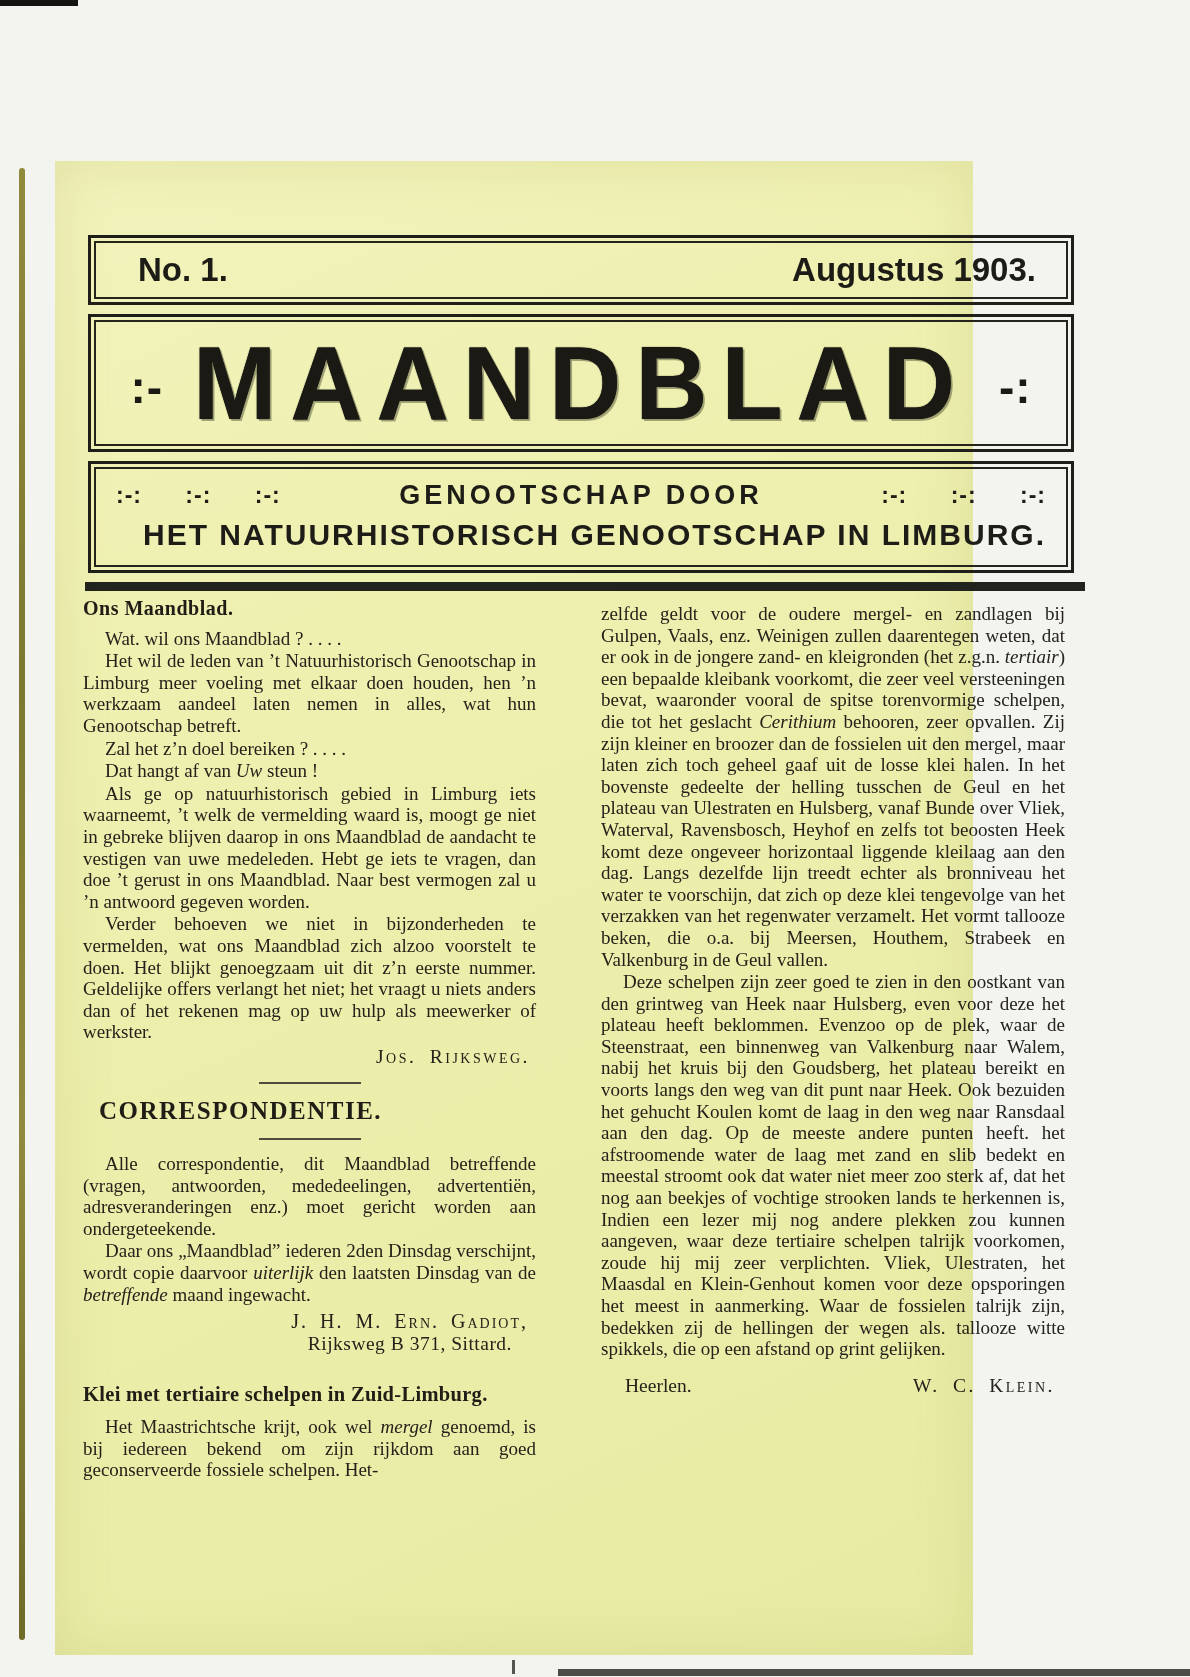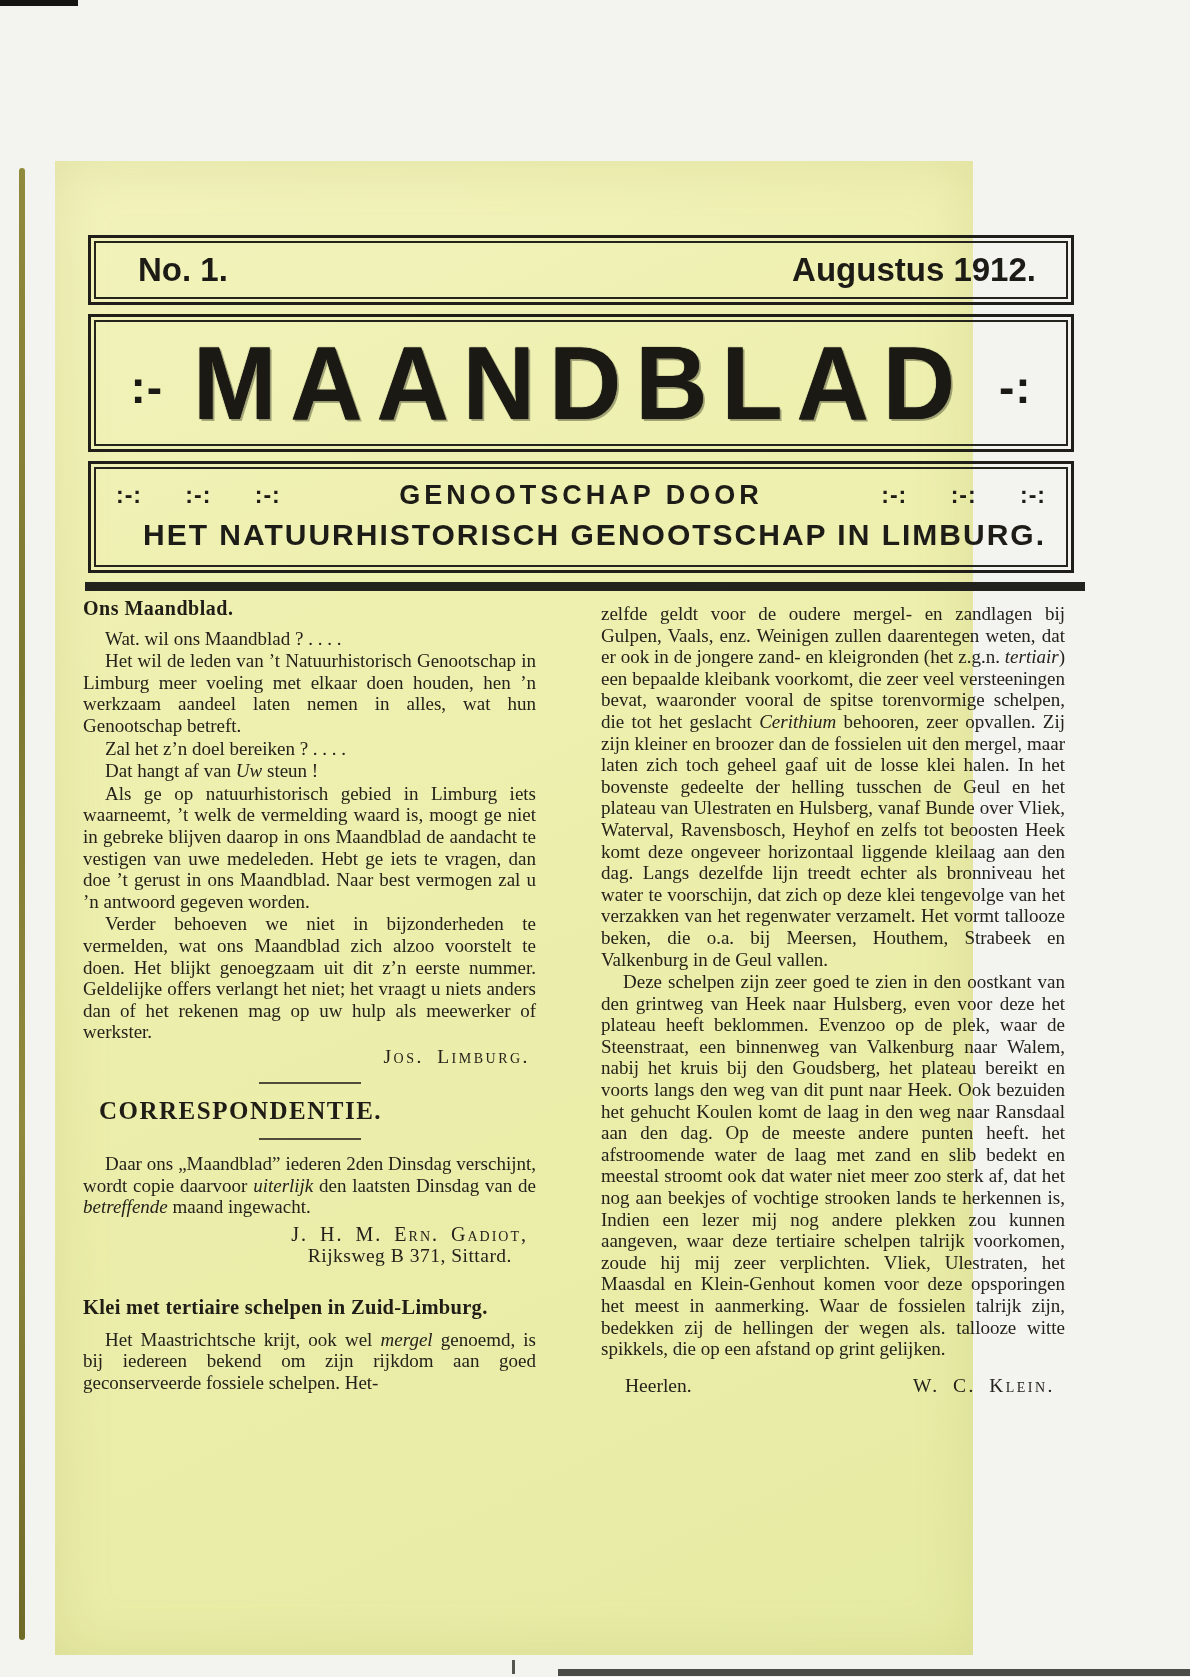--- a/index.html
+++ b/index.html
@@ -82,21 +82,21 @@
 <div class="bottom-bar"></div>
 <div class="bottom-tick"></div>
 
 <div class="page">
 
   <div class="masthead">
 
     <div class="mast-box">
       <div class="mast-box-inner issue-row">
         <span>No. 1.</span>
-        <span>Augustus 1912.</span>
+        <span>Augustus 1903.</span>
       </div>
     </div>
 
     <div class="mast-box">
       <div class="mast-box-inner title-row">
         <span class="title-mark">:-</span>
         <span class="title-text">MAANDBLAD</span>
         <span class="title-mark">-:</span>
       </div>
     </div>
@@ -116,26 +116,27 @@
   </div>
 
   <div class="col col-left">
     <h3 class="article-head">Ons Maandblad.</h3>
     <p class="body">Wat. wil ons Maandblad ?  .   .   .   .</p>
     <p class="body">Het wil de leden van ’t Natuurhistorisch Genootschap in Limburg meer voeling met elkaar doen houden, hen ’n werkzaam aandeel laten nemen in alles, wat hun Genootschap betreft.</p>
     <p class="body">Zal het z’n doel bereiken ?  .   .   .   .</p>
     <p class="body">Dat hangt af van <i>Uw</i> steun !</p>
     <p class="body">Als ge op natuurhistorisch gebied in Limburg iets waarneemt, ’t welk de vermelding waard is, moogt ge niet in gebreke blijven daarop in ons Maandblad de aandacht te vestigen van uwe medeleden. Hebt ge iets te vragen, dan doe ’t gerust in ons Maandblad. Naar best vermogen zal u ’n antwoord gegeven worden.</p>
     <p class="body">Verder behoeven we niet in bijzonderheden te vermelden, wat ons Maandblad zich alzoo voorstelt te doen. Het blijkt genoegzaam uit dit z’n eerste nummer. Geldelijke offers verlangt het niet; het vraagt u niets anders dan of het rekenen mag op uw hulp als meewerker of werkster.</p>
-    <div class="sig">Jos. Limburg.</div>
+    <div class="sig">Jos. Rijksweg.</div>
 
     <hr class="rule">
     <h3 class="article-head corr-head">CORRESPONDENTIE.</h3>
     <hr class="rule">
 
+    <p class="body">Alle correspondentie, dit Maandblad betreffende (vragen, antwoorden, mededeelingen, advertentiën, adresveranderingen enz.) moet gericht worden aan ondergeteekende.</p>
     <p class="body">Daar ons „Maandblad” iederen 2den Dinsdag verschijnt, wordt copie daarvoor <i>uiterlijk</i> den laatsten Dinsdag van de <i>betreffende</i> maand ingewacht.</p>
     <div class="sig-block">
       <div class="sig-line1">J. H. M. Ern. Gadiot,</div>
       <div class="sig-line2">Rijksweg B 371, Sittard.</div>
     </div>
 
     <h3 class="article-head klei-head">Klei met tertiaire schelpen in Zuid-Limburg.</h3>
     <p class="body">Het Maastrichtsche krijt, ook wel <i>mergel</i> genoemd, is bij iedereen bekend om zijn rijkdom aan goed geconserveerde fossiele schelpen. Het-</p>
   </div>
 

